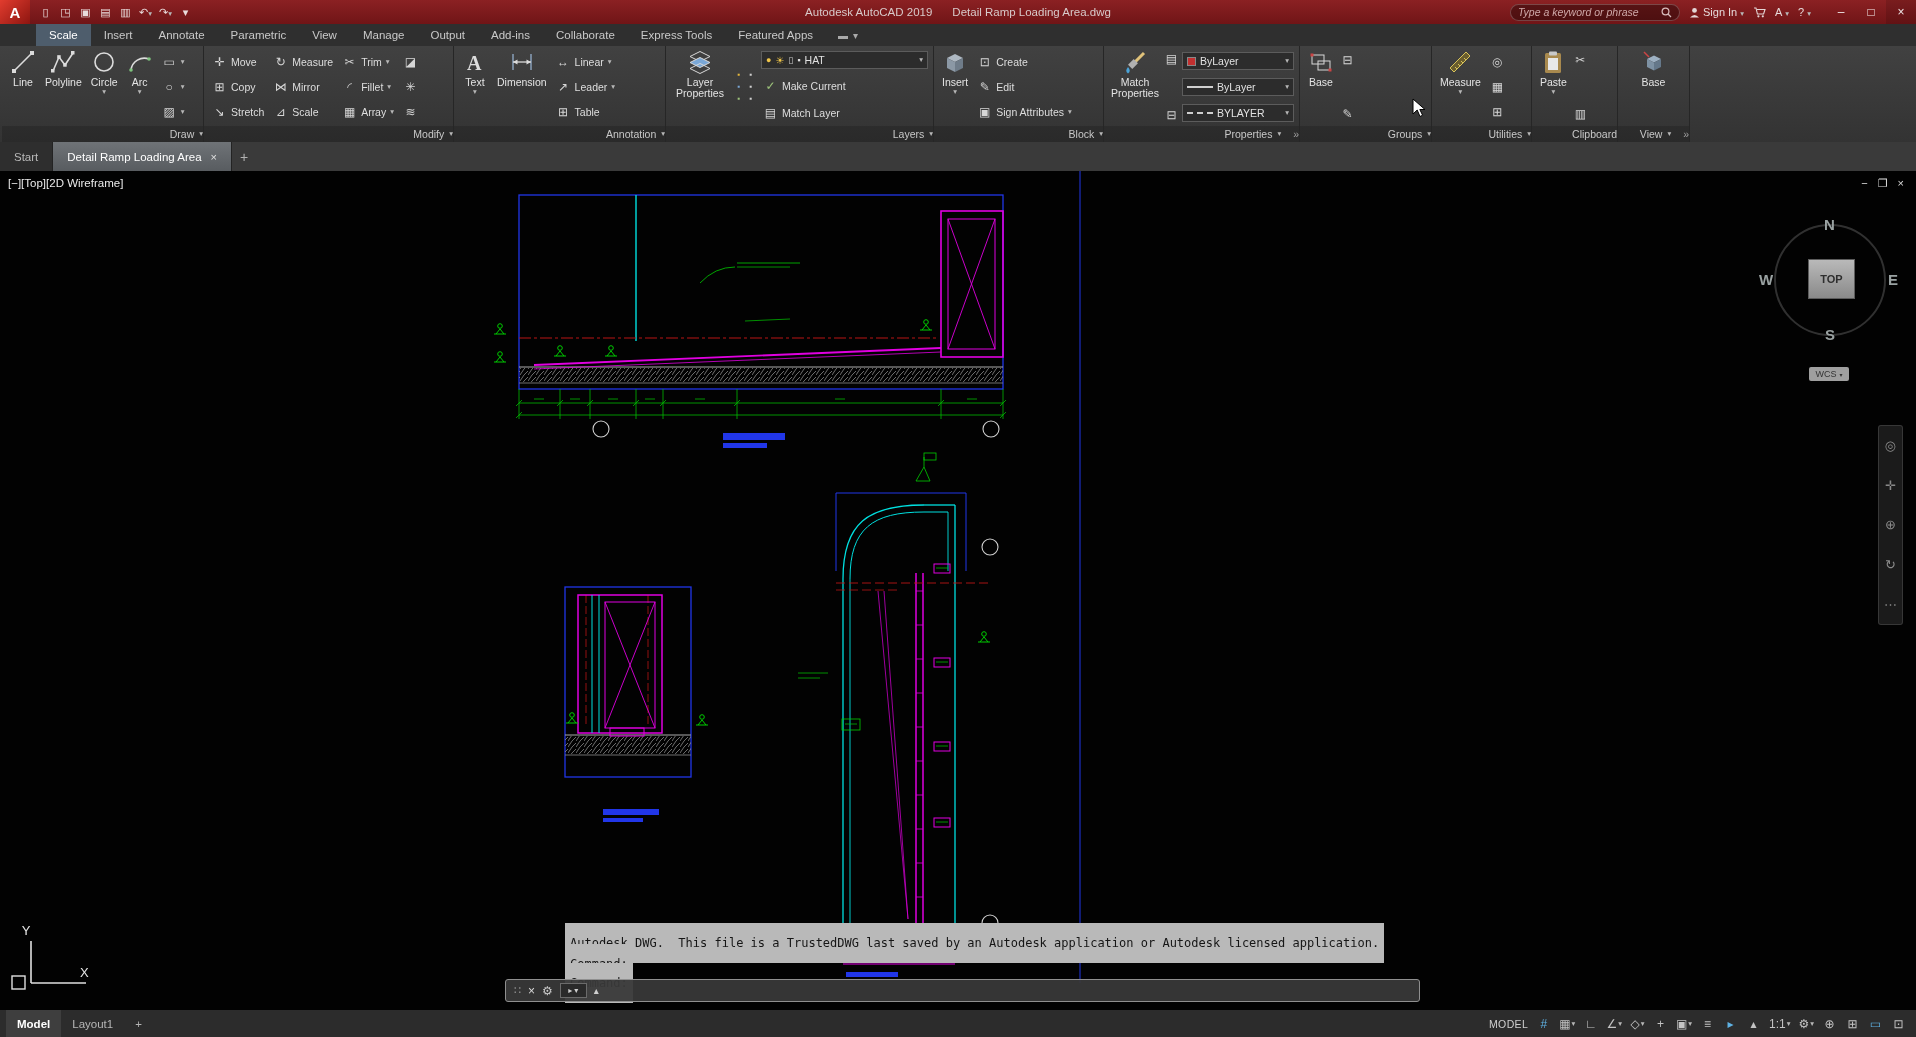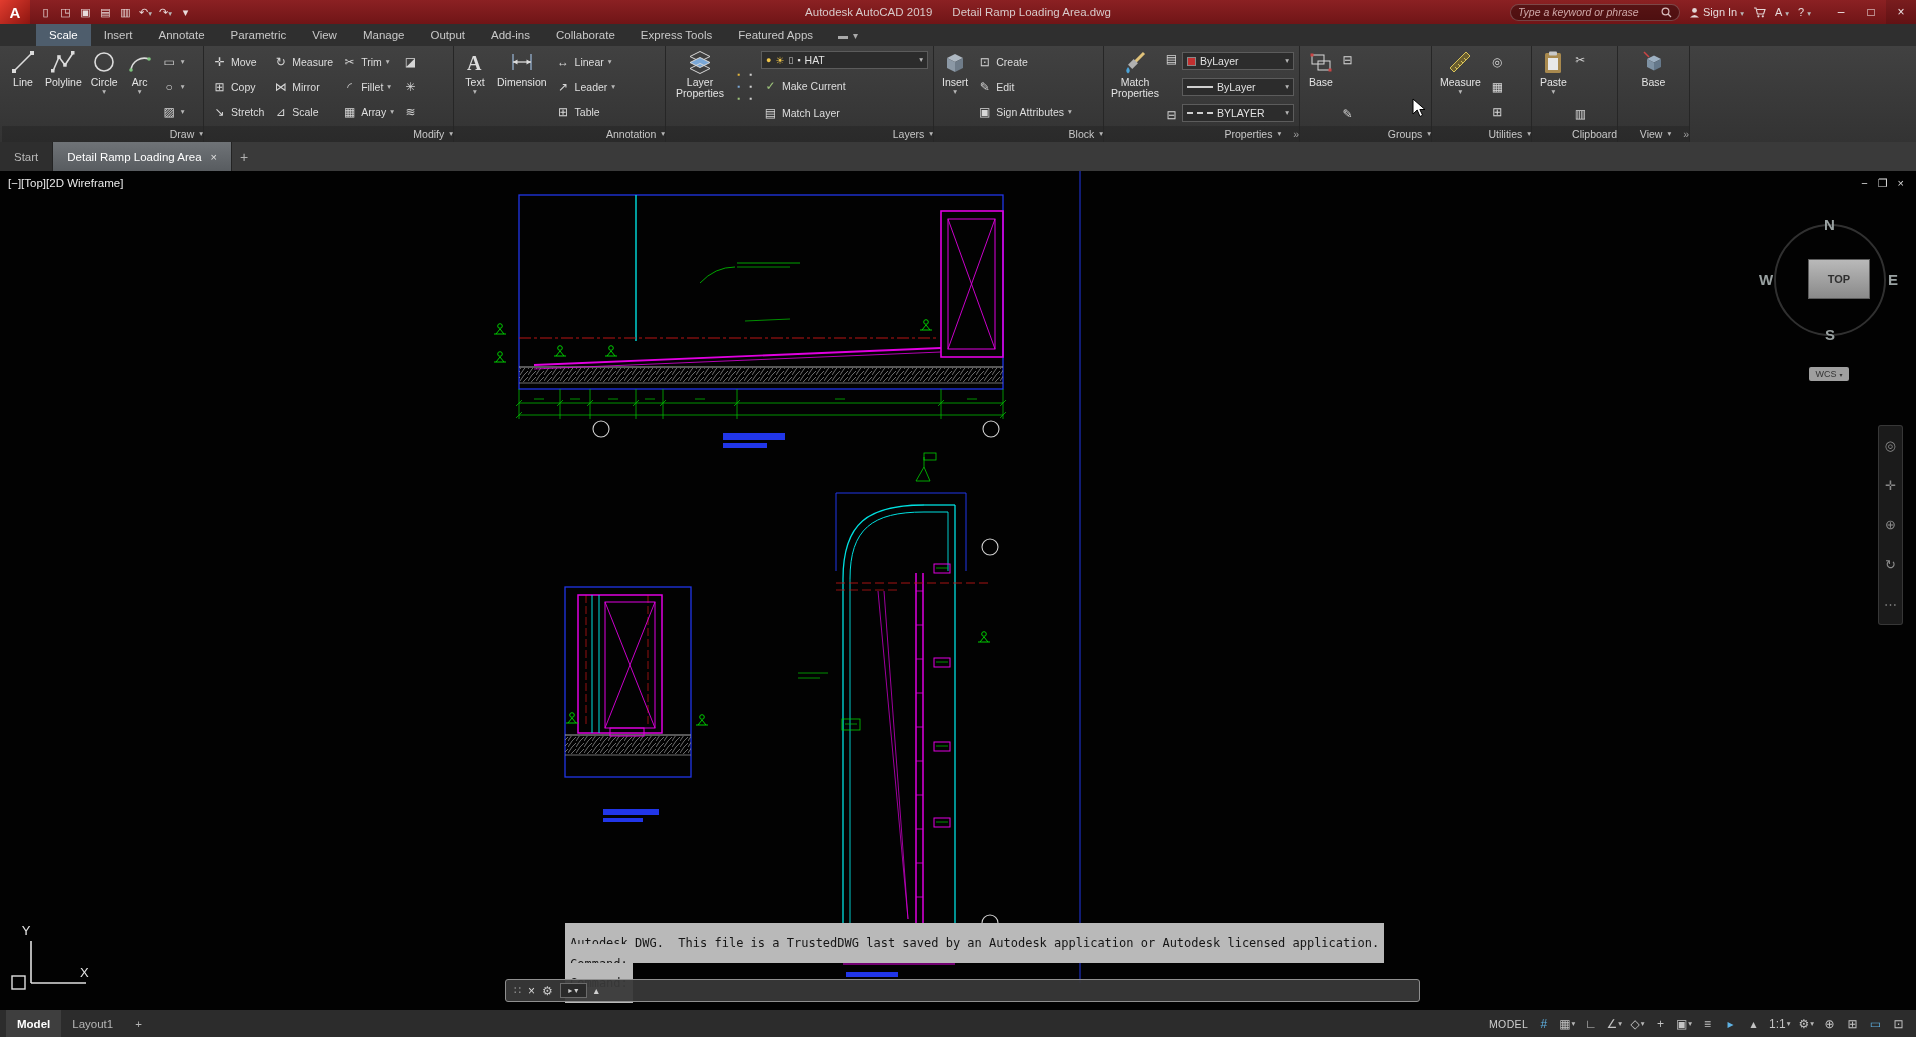--- a/index.html
+++ b/index.html
@@ -56,21 +56,21 @@
 .ftab .x{font-size:11px;color:#e0e0e0}
 .addtab{width:24px;display:flex;align-items:center;justify-content:center;color:#b2b2b2;font-size:14px}
 
 
 .canvas{position:absolute;left:0;top:171px;width:1916px;height:839px;background:#020202;overflow:hidden}
 .canvas svg.drawing{position:absolute;left:0;top:0}
 .vp-label{position:absolute;left:8px;top:6px;color:#eaeaea;font-size:11.5px;z-index:3}
 .vp-btns{position:absolute;right:12px;top:6px;color:#dcdcdc;font-size:11px;z-index:3;display:flex;gap:10px}
 .vcube-ring{position:absolute;left:1774px;top:53px;width:112px;height:112px;border:2px solid rgba(170,170,170,.28);border-radius:50%;z-index:3}
 .vcube-letter{position:absolute;color:#9aa2a2;font-size:15px;font-weight:bold;z-index:4}
-.vcube-top{position:absolute;left:1808px;top:88px;width:62px;height:40px;background:linear-gradient(#b9b9b9,#8a8a8a);border:1px solid #5c5c5c;display:flex;align-items:center;justify-content:center;color:#2e2e2e;font-size:11px;font-weight:bold;z-index:4}
+.vcube-top{position:absolute;left:1808px;top:88px;width:47px;height:40px;background:linear-gradient(#b9b9b9,#8a8a8a);border:1px solid #5c5c5c;display:flex;align-items:center;justify-content:center;color:#2e2e2e;font-size:11px;font-weight:bold;z-index:4}
 .vcube-wcs{position:absolute;left:1809px;top:196px;width:40px;height:14px;background:#9f9f9f;border-radius:2px;color:#333;font-size:9px;display:flex;align-items:center;justify-content:center;gap:3px;z-index:4}
 .navbar{position:absolute;left:1878px;top:254px;width:25px;height:200px;background:rgba(85,85,85,.30);border:1px solid rgba(140,140,140,.25);border-radius:3px;display:flex;flex-direction:column;align-items:center;justify-content:space-around;z-index:3}
 .navbar span{color:#a6a6a6;opacity:.8;font-size:13px}
 
 
 .cmd-hist{position:absolute;background:#b9b9b9;color:#161616;font-family:"DejaVu Sans Mono",monospace;font-size:12px;line-height:16px;padding:12px 5px;white-space:pre;z-index:6}
 .cmd-bar{position:absolute;left:505px;top:808px;width:915px;height:23px;background:rgba(56,56,56,.94);border:1px solid #8f8f8f;border-radius:3px;display:flex;align-items:center;gap:7px;padding:0 8px;z-index:7}
 .cmd-bar .grip{color:#9a9a9a;font-size:11px}
 .cmd-bar .cx{color:#d9d9d9;font-size:12px}
 .cmd-bar .wrench{color:#c9c9c9;font-size:12px}

